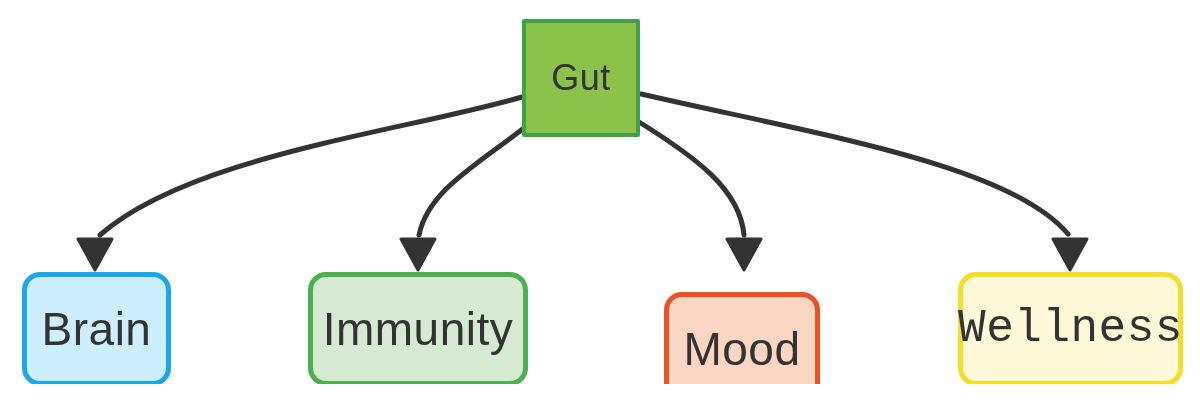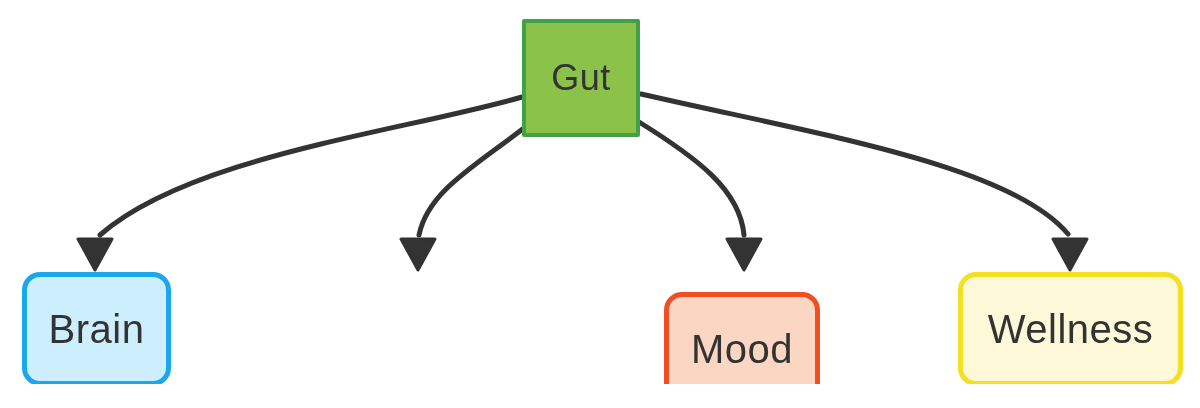--- a/index.html
+++ b/index.html
@@ -53,21 +53,21 @@
     height: 118px;
     border-width: 4px;
     border-radius: 2px;
     font-size: 36px;
   }
   .child-node {
     top: 272px;
     height: 114px;
     border-width: 5px;
     border-radius: 18px;
-    font-size: 40px;
+    font-size: 46px;
   }
   .node-brain    { left: 22px;  width: 149px; }
   .node-immunity { left: 308px; width: 220px; }
   .node-mood     { left: 664px; width: 156px; margin-top: 20px; }
   .node-wellness { left: 958px; width: 225px; }
 </style>
 </head>
 <body>
 
 <div class="canvas" style="background: rgb(255, 255, 255); color: rgb(51, 51, 51);">
@@ -88,22 +88,25 @@
   </svg>
 
   <div class="node root-node" style="background: rgb(139, 195, 74); border-color: rgb(67, 160, 71);">
     <span class="node-label">Gut</span>
   </div>
 
   <div class="node child-node node-brain" style="background: rgb(205, 238, 252); border-color: rgb(27, 167, 236);">
     <span class="node-label">Brain</span>
   </div>
 
+  <div class="node child-node node-immunity" style="background: rgb(214, 233, 210); border-color: rgb(76, 175, 80);">
+    <span class="node-label">Immunity</span>
+  </div>
 
   <div class="node child-node node-mood" style="background: rgb(251, 214, 195); border-color: rgb(240, 78, 35);">
     <span class="node-label">Mood</span>
   </div>
 
-  <div class="node child-node node-wellness" style="background: rgb(253, 248, 215); border-color: rgb(244, 223, 34);">
+  <div class="node child-node node-wellness" style="background: rgb(253, 248, 215); border-color: rgb(244, 223, 34); font-family: Liberation Mono, monospace;">
     <span class="node-label">Wellness</span>
   </div>
 
 </div>
 
 </body></html>

